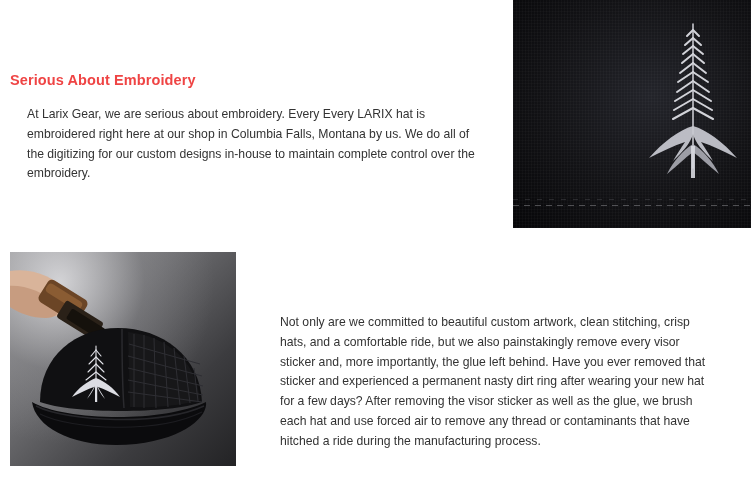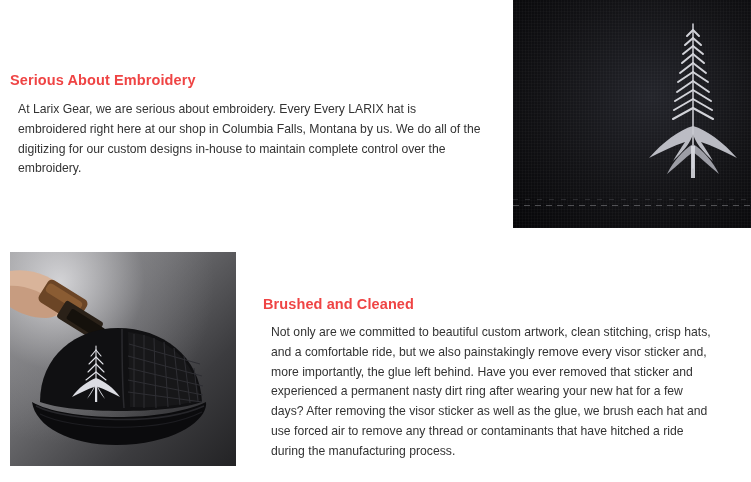--- a/index.html
+++ b/index.html
@@ -32,21 +32,21 @@
     font-size: 14.5px;
     font-weight: bold;
     color: #ef4444;
     margin: 0 0 12px 0;
     letter-spacing: 0.1px;
   }
   .body-copy {
     font-size: 12.2px;
     line-height: 1.62;
     color: #333333;
-    margin: 8px;
+    margin: 17px;
   }
 
   .embroidery-photo {
     position: absolute;
     left: 513px;
     top: 0px;
     width: 238px;
     height: 228px;
     background: #000000;
     overflow: hidden;
@@ -220,17 +220,16 @@
       </g>
       <g fill="#dcdde3">
         <path d="M86 126 C 78 129, 68 136, 62 145 C 70 141, 78 137, 84 135 C 82 139, 79 143, 77 147 C 82 141, 86 134, 86 130 Z"></path>
         <path d="M86 126 C 94 129, 104 136, 110 145 C 102 141, 94 137, 88 135 C 90 139, 93 143, 95 147 C 90 141, 86 134, 86 130 Z"></path>
         <rect x="85" y="128" width="2.2" height="22"></rect>
       </g>
     </svg>
   </div>
 
   <div class="section-two-text">
-    <h2 class="heading">Brushed and Cleaned</h2>
     <p class="body-copy">Not only are we committed to beautiful custom artwork, clean stitching, crisp hats, and a comfortable ride, but we also painstakingly remove every visor sticker and, more importantly, the glue left behind. Have you ever removed that sticker and experienced a permanent nasty dirt ring after wearing your new hat for a few days? After removing the visor sticker as well as the glue, we brush each hat and use forced air to remove any thread or contaminants that have hitched a ride during the manufacturing process.</p>
   </div>
 
 </div>
 
 </body></html>

